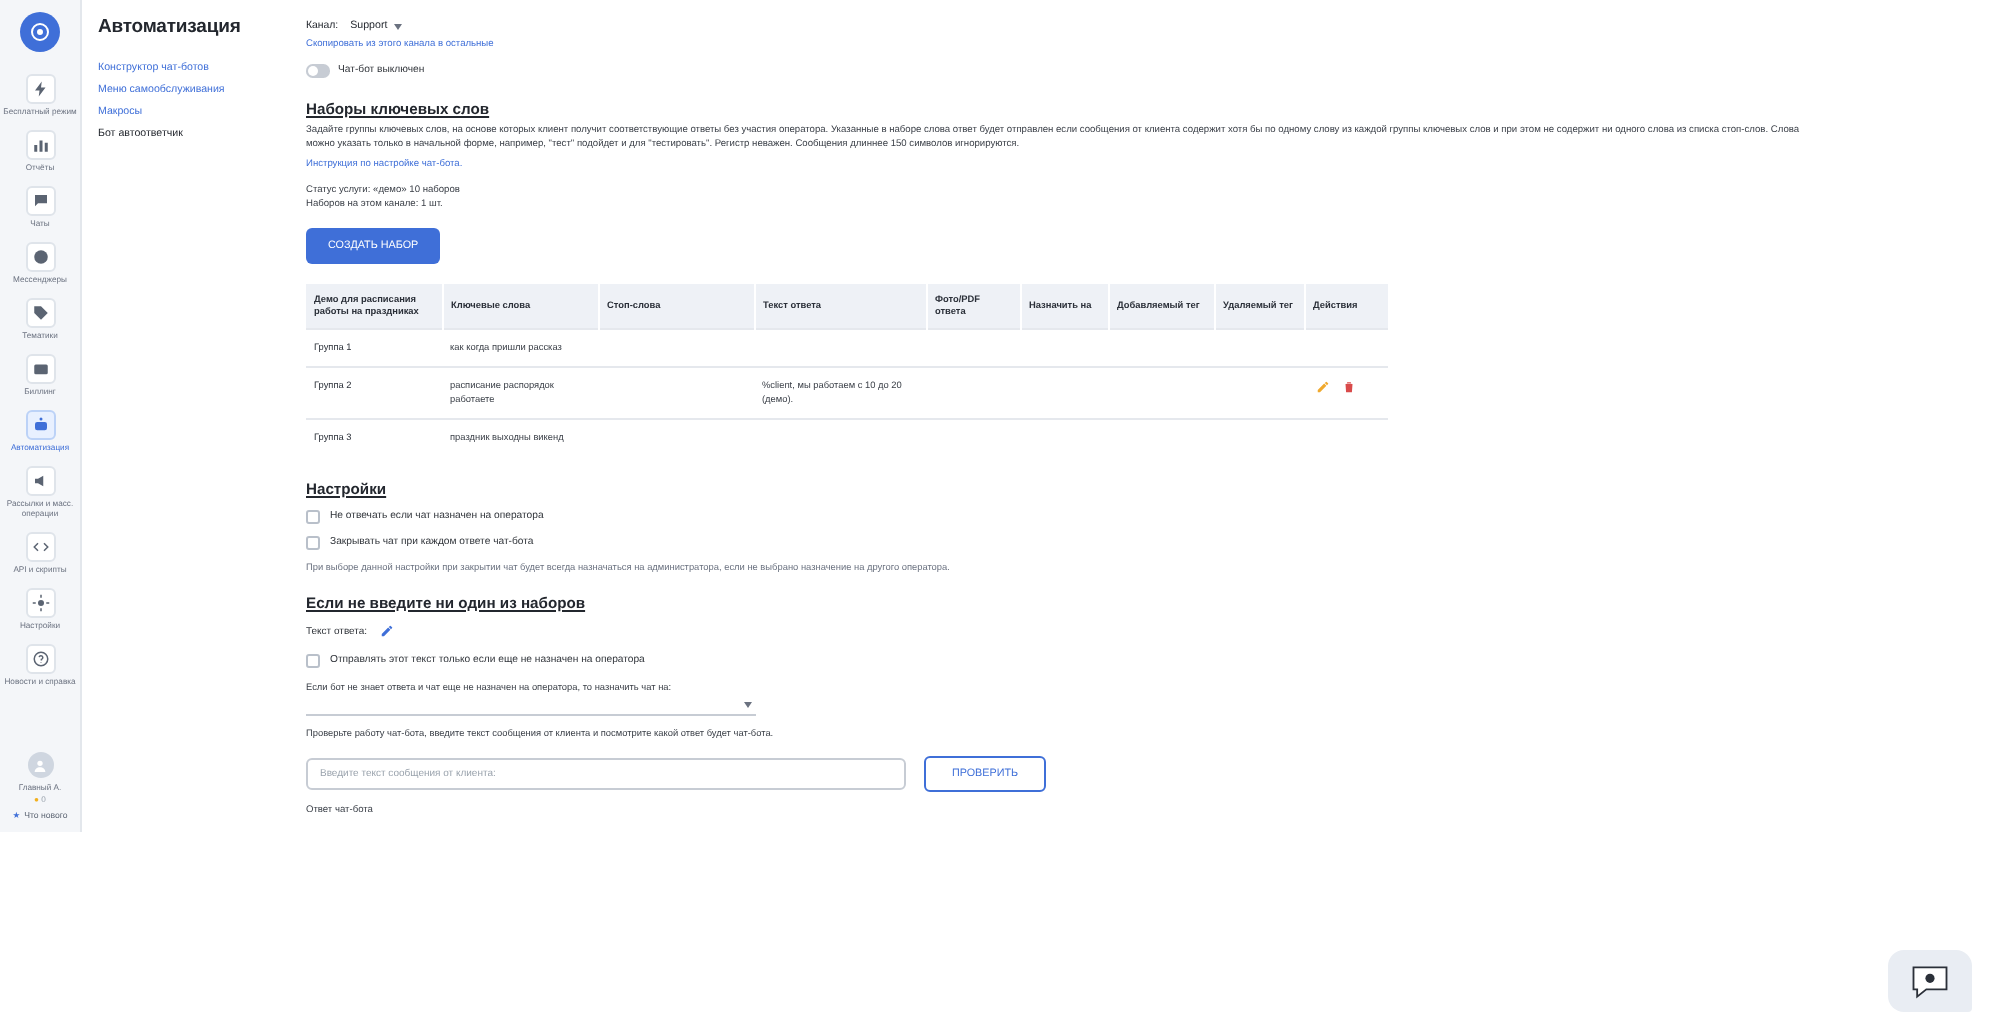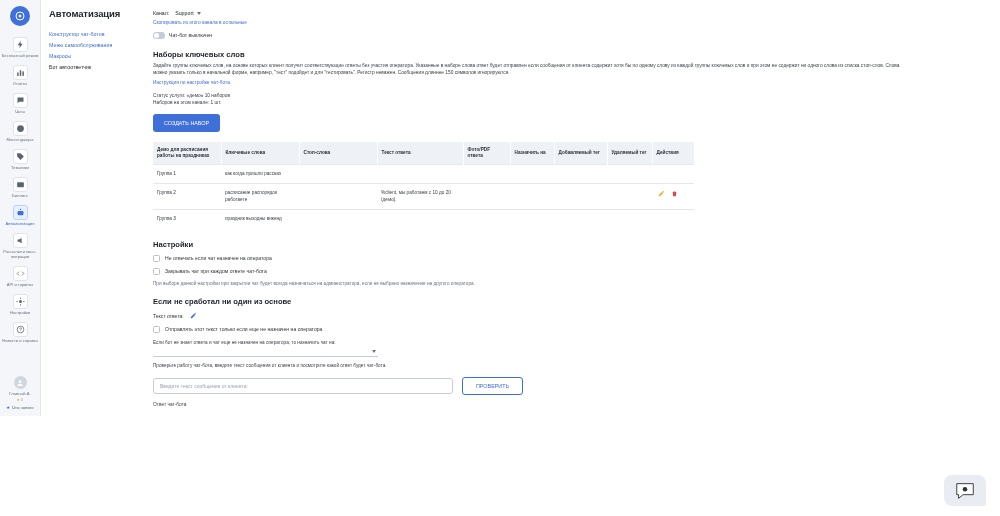--- a/index.html
+++ b/index.html
@@ -80,21 +80,21 @@
 
   .toggle-row { display:flex; align-items:center; gap:4px; margin-top:7px; }
   .switch {
     width:12px; height:6.6px; border-radius:3.3px; background:#c7ccd4; position:relative; cursor:pointer;
   }
   .switch .knob {
     position:absolute; top:0.8px; left:1px; width:5px; height:5px; border-radius:50%; background:#fff;
   }
   .toggle-label { font-size:5.1px; color:#30343a; }
 
-  h2.section { font-size:7.6px; font-weight:700; margin:11px 0 3px; color:#23272e; }
+  h2.section { font-size:7.6px; font-weight:700; margin:11px 0 3px; color:#23272e;text-decoration:underline; }
   p.desc { font-size:4.8px; line-height:7px; margin:0; color:#3c4149; max-width:760px; }
   a.inline { color:#3f6fd8; text-decoration:none; cursor:pointer; }
   .status-lines { margin-top:7px; font-size:4.8px; line-height:7.2px; color:#3c4149; }
 
   .btn-primary {
     margin-top:8px; background:#3f6fd8; color:#fff; border:none; border-radius:3px;
     font-size:5.4px; padding:6px 11px; cursor:pointer; font-family:inherit;
   }
 
   
@@ -416,21 +416,21 @@
     <div class="chk-row">
       <span class="chk"></span>
       <span class="chk-label">Не отвечать если чат назначен на оператора</span>
     </div>
     <div class="chk-row">
       <span class="chk"></span>
       <span class="chk-label">Закрывать чат при каждом ответе чат-бота</span>
     </div>
     <div class="hint">При выборе данной настройки при закрытии чат будет всегда назначаться на администратора, если не выбрано назначение на другого оператора.</div>
 
-    <h2 class="section">Если не сработал ни один из основе</h2>
+    <h2 class="section">Если не введите ни один из наборов</h2>
     <div class="row" style="gap:6px;margin-top:6px;">
       <span class="small-label">Текст ответа:</span>
       <span class="pencil">
         <svg viewBox="0 0 24 24" width="7" height="7" fill="#3f6fd8">
             <path d="M3 17.2V21h3.8L17.8 10 14 6.2zM20.7 7.04a1 1 0 000-1.41l-2.34-2.34a1 1 0 00-1.41 0l-1.83 1.83L18.9 8.9z"></path>
           </svg>
       </span>
     </div>
     <div class="chk-row">
       <span class="chk"></span>

